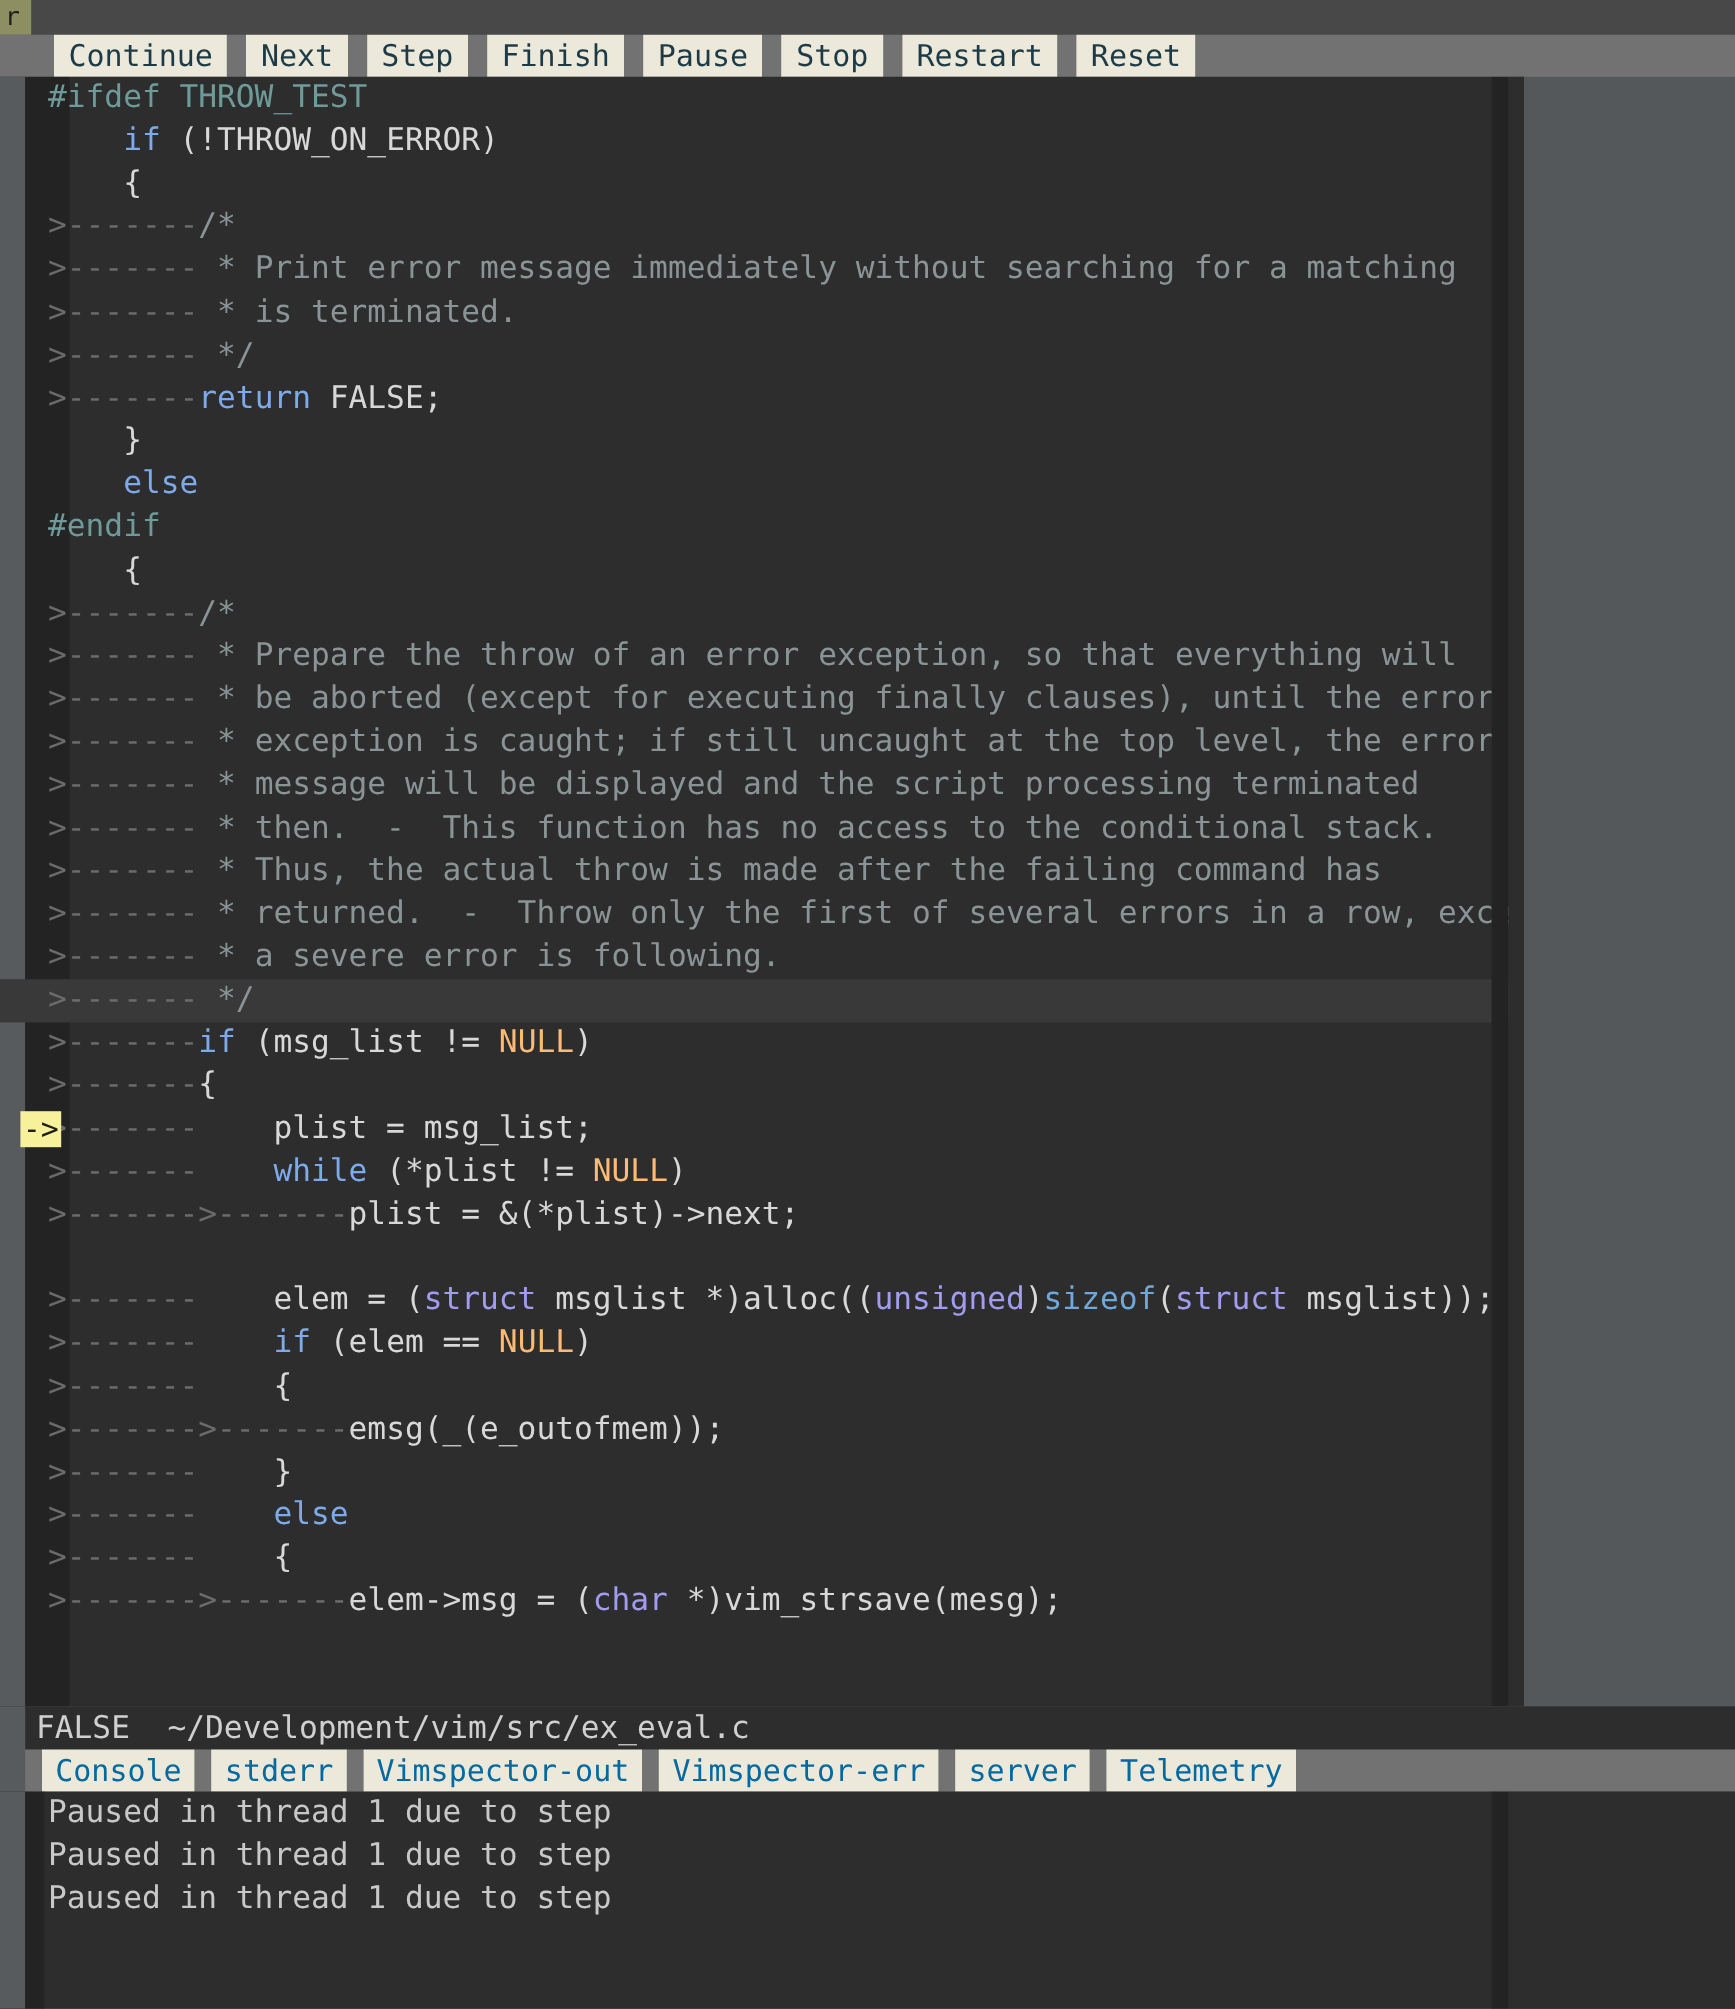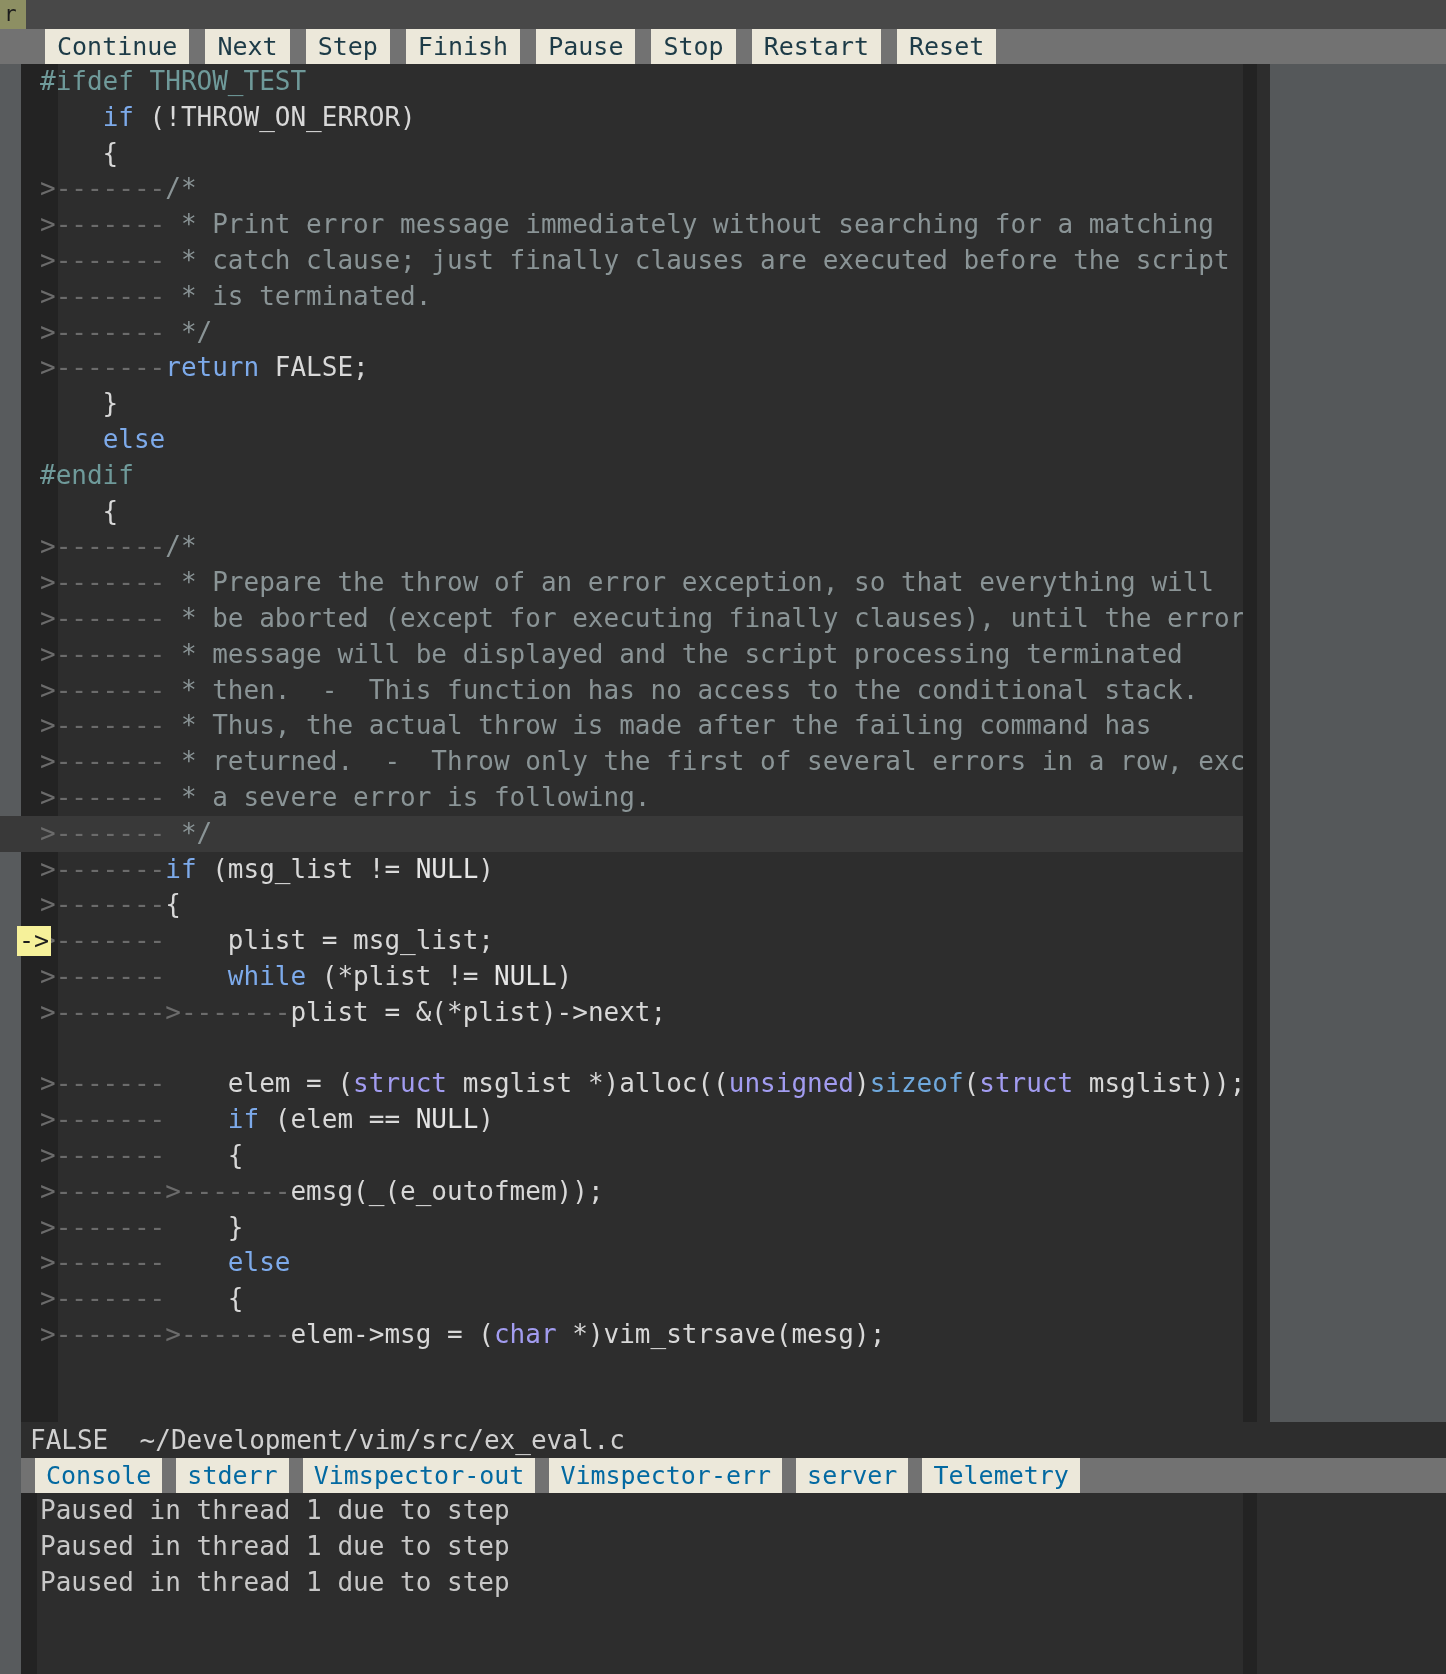--- a/index.html
+++ b/index.html
@@ -116,21 +116,21 @@
     font-size: 25px;
     line-height: 30px;
     text-align: center;
     z-index: 3;
   }
 
   
   .s-pre    { color: #6f9a9a; }
   .s-cmt    { color: #8a9496; }
   .s-kw     { color: #7daaea; }
-  .s-cst    { color: #e5e5e5; }
+  .s-cst    { color: #fdba74; }
   .s-typ    { color: #a29cf0; }
   .s-fn     { color: #6fa8dc; }
   .s-txt    { color: #d8d8d8; }
   .s-tab    { color: #6b6b6b; }
 
   
   .statusline {
     position: absolute;
     top: 1422px; left: 0;
     width: 1446px; height: 36px;
@@ -237,31 +237,31 @@
 
   <div class="code-pane">
     <div class="code-gutter"></div>
     <div class="sign-col"></div>
     <div class="code-lines" id="code-lines">
         <div class="cline"><span class="txt"><span class="s-pre">#ifdef THROW_TEST</span></span></div>
         <div class="cline"><span class="txt"><span class="s-txt">    </span><span class="s-kw">if</span><span class="s-txt"> (!THROW_ON_ERROR)</span></span></div>
         <div class="cline"><span class="txt"><span class="s-txt">    {</span></span></div>
         <div class="cline"><span class="txt"><span class="s-tab">&gt;-------</span><span class="s-cmt">/*</span></span></div>
         <div class="cline"><span class="txt"><span class="s-tab">&gt;-------</span><span class="s-cmt"> * Print error message immediately without searching for a matching</span></span></div>
-        <div class="cline"><span class="txt"><span class="s-tab">&gt;-------</span><span class="s-cmt"> * catch clause; just finally clauses are executed before the script</span></span></div>
         <div class="cline"><span class="txt"><span class="s-tab">&gt;-------</span><span class="s-cmt"> * is terminated.</span></span></div>
         <div class="cline"><span class="txt"><span class="s-tab">&gt;-------</span><span class="s-cmt"> */</span></span></div>
         <div class="cline"><span class="txt"><span class="s-tab">&gt;-------</span><span class="s-kw">return</span><span class="s-txt"> FALSE;</span></span></div>
         <div class="cline"><span class="txt"><span class="s-txt">    }</span></span></div>
         <div class="cline"><span class="txt"><span class="s-txt">    </span><span class="s-kw">else</span></span></div>
         <div class="cline"><span class="txt"><span class="s-pre">#endif</span></span></div>
         <div class="cline"><span class="txt"><span class="s-txt">    {</span></span></div>
         <div class="cline"><span class="txt"><span class="s-tab">&gt;-------</span><span class="s-cmt">/*</span></span></div>
         <div class="cline"><span class="txt"><span class="s-tab">&gt;-------</span><span class="s-cmt"> * Prepare the throw of an error exception, so that everything will</span></span></div>
         <div class="cline"><span class="txt"><span class="s-tab">&gt;-------</span><span class="s-cmt"> * be aborted (except for executing finally clauses), until the error</span></span></div>
+        <div class="cline"><span class="txt"><span class="s-tab">&gt;-------</span><span class="s-cmt"> * exception is caught; if still uncaught at the top level, the error</span></span></div>
         <div class="cline"><span class="txt"><span class="s-tab">&gt;-------</span><span class="s-cmt"> * message will be displayed and the script processing terminated</span></span></div>
         <div class="cline"><span class="txt"><span class="s-tab">&gt;-------</span><span class="s-cmt"> * then.  -  This function has no access to the conditional stack.</span></span></div>
         <div class="cline"><span class="txt"><span class="s-tab">&gt;-------</span><span class="s-cmt"> * Thus, the actual throw is made after the failing command has</span></span></div>
         <div class="cline"><span class="txt"><span class="s-tab">&gt;-------</span><span class="s-cmt"> * returned.  -  Throw only the first of several errors in a row, except</span></span></div>
         <div class="cline"><span class="txt"><span class="s-tab">&gt;-------</span><span class="s-cmt"> * a severe error is following.</span></span></div>
         <div class="cline cursorline"><span class="txt"><span class="s-tab">&gt;-------</span><span class="s-cmt"> */</span></span></div>
         <div class="cline"><span class="txt"><span class="s-tab">&gt;-------</span><span class="s-kw">if</span><span class="s-txt"> (msg_list != </span><span class="s-cst">NULL</span><span class="s-txt">)</span></span></div>
         <div class="cline"><span class="txt"><span class="s-tab">&gt;-------</span><span class="s-txt">{</span></span></div>
         <div class="cline"><span class="txt"><span class="s-tab">&gt;-------</span><span class="s-txt">    plist = msg_list;</span></span><span class="signmark">-&gt;</span></div>
         <div class="cline"><span class="txt"><span class="s-tab">&gt;-------</span><span class="s-txt">    </span><span class="s-kw">while</span><span class="s-txt"> (*plist != </span><span class="s-cst">NULL</span><span class="s-txt">)</span></span></div>

